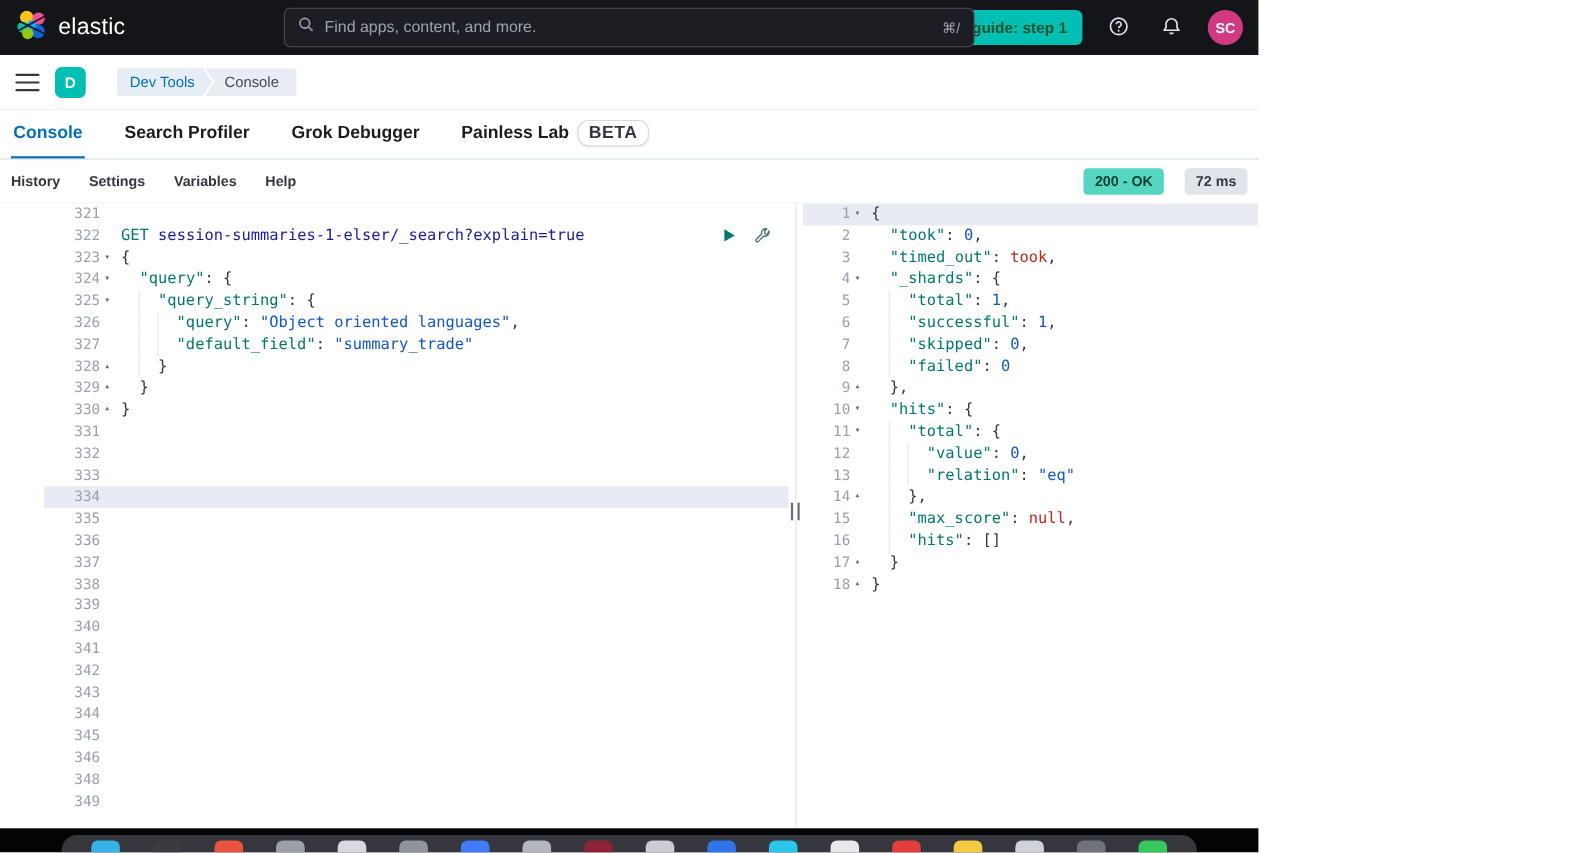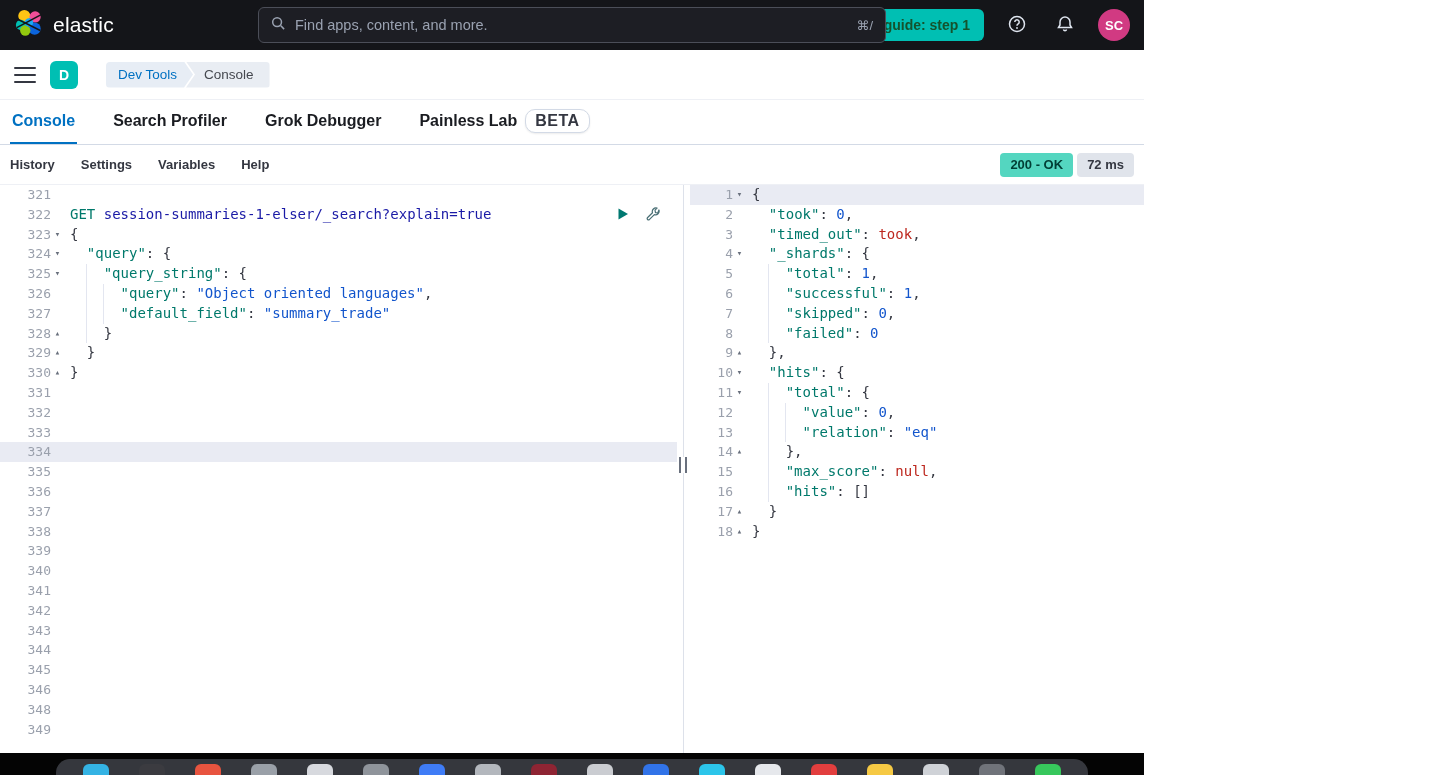--- a/index.html
+++ b/index.html
@@ -48,28 +48,28 @@
     color:#1a1c21; cursor:pointer; border-bottom:2px solid transparent; padding:0 2px; }
   .tab.active { color:#0071c2; border-bottom-color:#0071c2; }
   .beta-badge { font-size:16px; font-weight:700; letter-spacing:.5px; color:#343741;
     border:1px solid #d3dae6; background:#fff; border-radius:10px; padding:2px 9px;
     box-shadow:0 1px 2px rgba(0,0,0,.08); }
 
   
   .console-toolbar { height:40px; display:flex; align-items:center; padding:0 10px;
     border-bottom:1px solid #eef0f5; flex:0 0 40px; }
   .tb-link { font-size:13px; font-weight:700; color:#343741; margin-right:26px; cursor:pointer; }
-  .tb-right { margin-left:auto; display:flex; align-items:center; gap:4px; }
+  .tb-right { margin-left:auto; display:flex; align-items:center; gap:19px; }
   .badge { height:24px; display:flex; align-items:center; padding:0 10px; border-radius:4px;
     font-size:13px; font-weight:600; }
   .badge-success { background:#54d6c0; color:#013e35; }
   .badge-neutral { background:#e0e4eb; color:#343741; }
 
   
-  .editor { flex:1; display:flex; overflow:hidden; font-family:"DejaVu Sans Mono", monospace; background:#fff; }
+  .editor { flex:1; display:flex; overflow:hidden; font-family:"DejaVu Sans Mono", monospace; background:#fff;padding-left:40px; }
   .pane { overflow:hidden; }
   .pane-left { width:677px; flex:0 0 677px; }
   .splitter { width:13px; flex:0 0 13px; position:relative; cursor:col-resize; }
   .splitter::before { content:""; position:absolute; left:6px; top:0; bottom:0; width:1px; background:#dde1ea; }
   .split-handle { position:absolute; left:2px; top:272px; width:8px; height:16px; background:#fff;
     border-left:2px solid #69707d; border-right:2px solid #69707d; }
   .pane-right { flex:1; }
 
   .ed-row { display:flex; height:19.8px; line-height:19.8px; position:relative; }
   .ed-row.active { background:#e9ebf3; }

